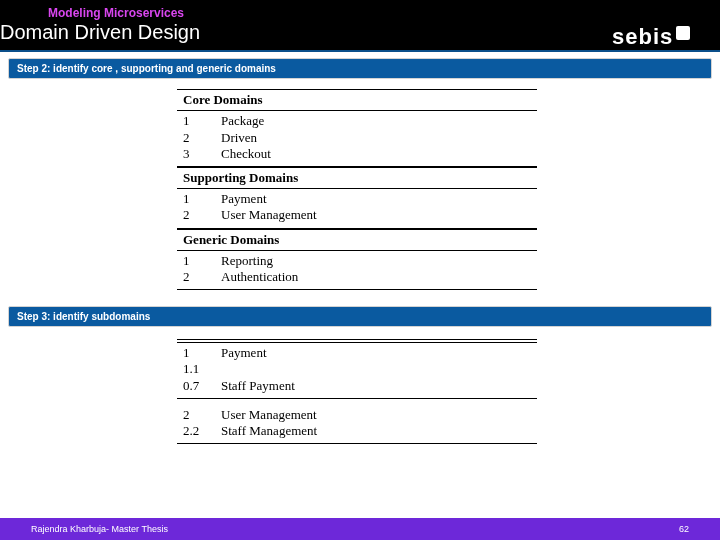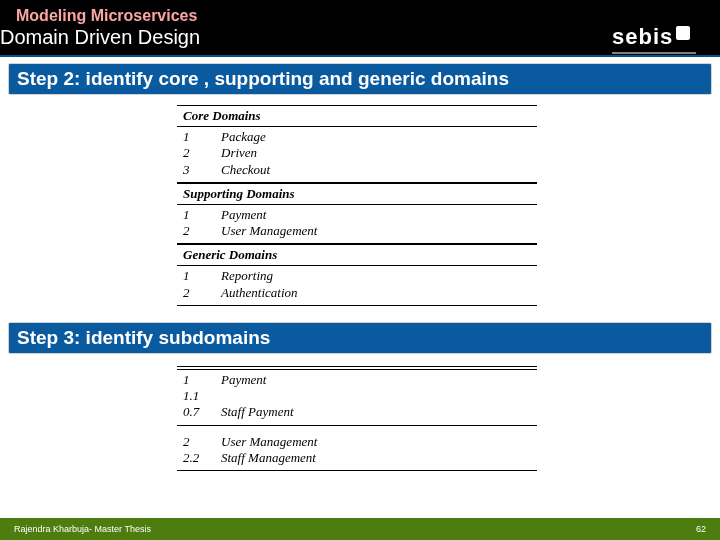--- a/index.html
+++ b/index.html
@@ -1,38 +1,38 @@
 <!DOCTYPE html>
 <html><head>
 <meta charset="utf-8">
 <style>
   * { box-sizing: border-box; margin: 0; padding: 0; }
   html, body { width: 720px; height: 540px; font-family: Arial, Helvetica, sans-serif; background: #fff; }
   .slide { position: relative; width: 720px; height: 540px; background: #fff; overflow: hidden; }
 
   .header { position: relative; width: 100%; background: #000; padding: 6px 0 8px 0; }
-  .title { color: #fca5a5; font-size: 16px; font-weight: 700; padding-left: 16px; line-height: 1.2; }
+  .title { color: #d946ef; font-size: 12px; font-weight: 700; padding-left: 48px; line-height: 1.2; }
   .subtitle { color: #fff; font-size: 20px; font-weight: 400; line-height: 1.2; }
   .header .underline { position: absolute; left: 0; bottom: 0; width: 100%; height: 2px; background: #0a4f8a; }
 
   .logo { position: absolute; right: 24px; top: 12px; width: 84px; height: 38px; margin-top: 8px; }
   .logo svg { width: 100%; height: 100%; }
 
-  .step-bar { margin: 6px 8px 0 8px; background: #0a5aa0; border: 1px solid #d3d3d3; border-radius: 2px; padding: 4px 8px; color: #fff; font-weight: 700; font-size: 19px; }
+  .step-bar { margin: 6px 8px 0 8px; background: #0a5aa0; border: 1px solid #d3d3d3; border-radius: 2px; padding: 4px 8px; color: #fff; font-weight: 700; font-size: 10px; }
 
-  .figure-block { display: flex; justify-content: center; padding: 10px 6px 10px 0; font-style: italic; }
+  .figure-block { display: flex; justify-content: center; padding: 10px 6px 10px 0; }
   .figure-table { width: 360px; font-family: "Times New Roman", Times, serif; font-size: 13px; color: #000; }
   .figure-table .group-title { font-weight: 700; border-top: 1.5px solid #000; padding: 2px 6px 0 6px; }
   .figure-table .hr-sep { border-top: 1px solid #000; height: 0; margin: 2px 0 2px 0; }
   .figure-table .row { display: flex; padding: 0 6px; line-height: 1.25; }
   .figure-table .row .num { width: 38px; }
   .figure-table .row .lbl { flex: 1; }
   .figure-table .tail { border-top: 1.5px solid #000; height: 0; margin-top: 4px; }
 
-  .footer { position: absolute; left: 0; bottom: 0; width: 100%; height: 22px; background: #4d7c0f; display: flex; align-items: center; justify-content: space-between; padding: 0 14px; color: #fff; font-size: 9px; }
+  .footer { position: absolute; left: 0; bottom: 0; width: 100%; height: 22px; background: #6d28d9; display: flex; align-items: center; justify-content: space-between; padding: 0 31px; color: #fff; font-size: 9px; }
 
   .step2-figure { min-height: 180px; }
 </style>
 </head>
 <body>
 <div class="slide">
 
   <div class="header">
     <div class="title">Modeling Microservices</div>
     <div class="subtitle">Domain Driven Design</div>

